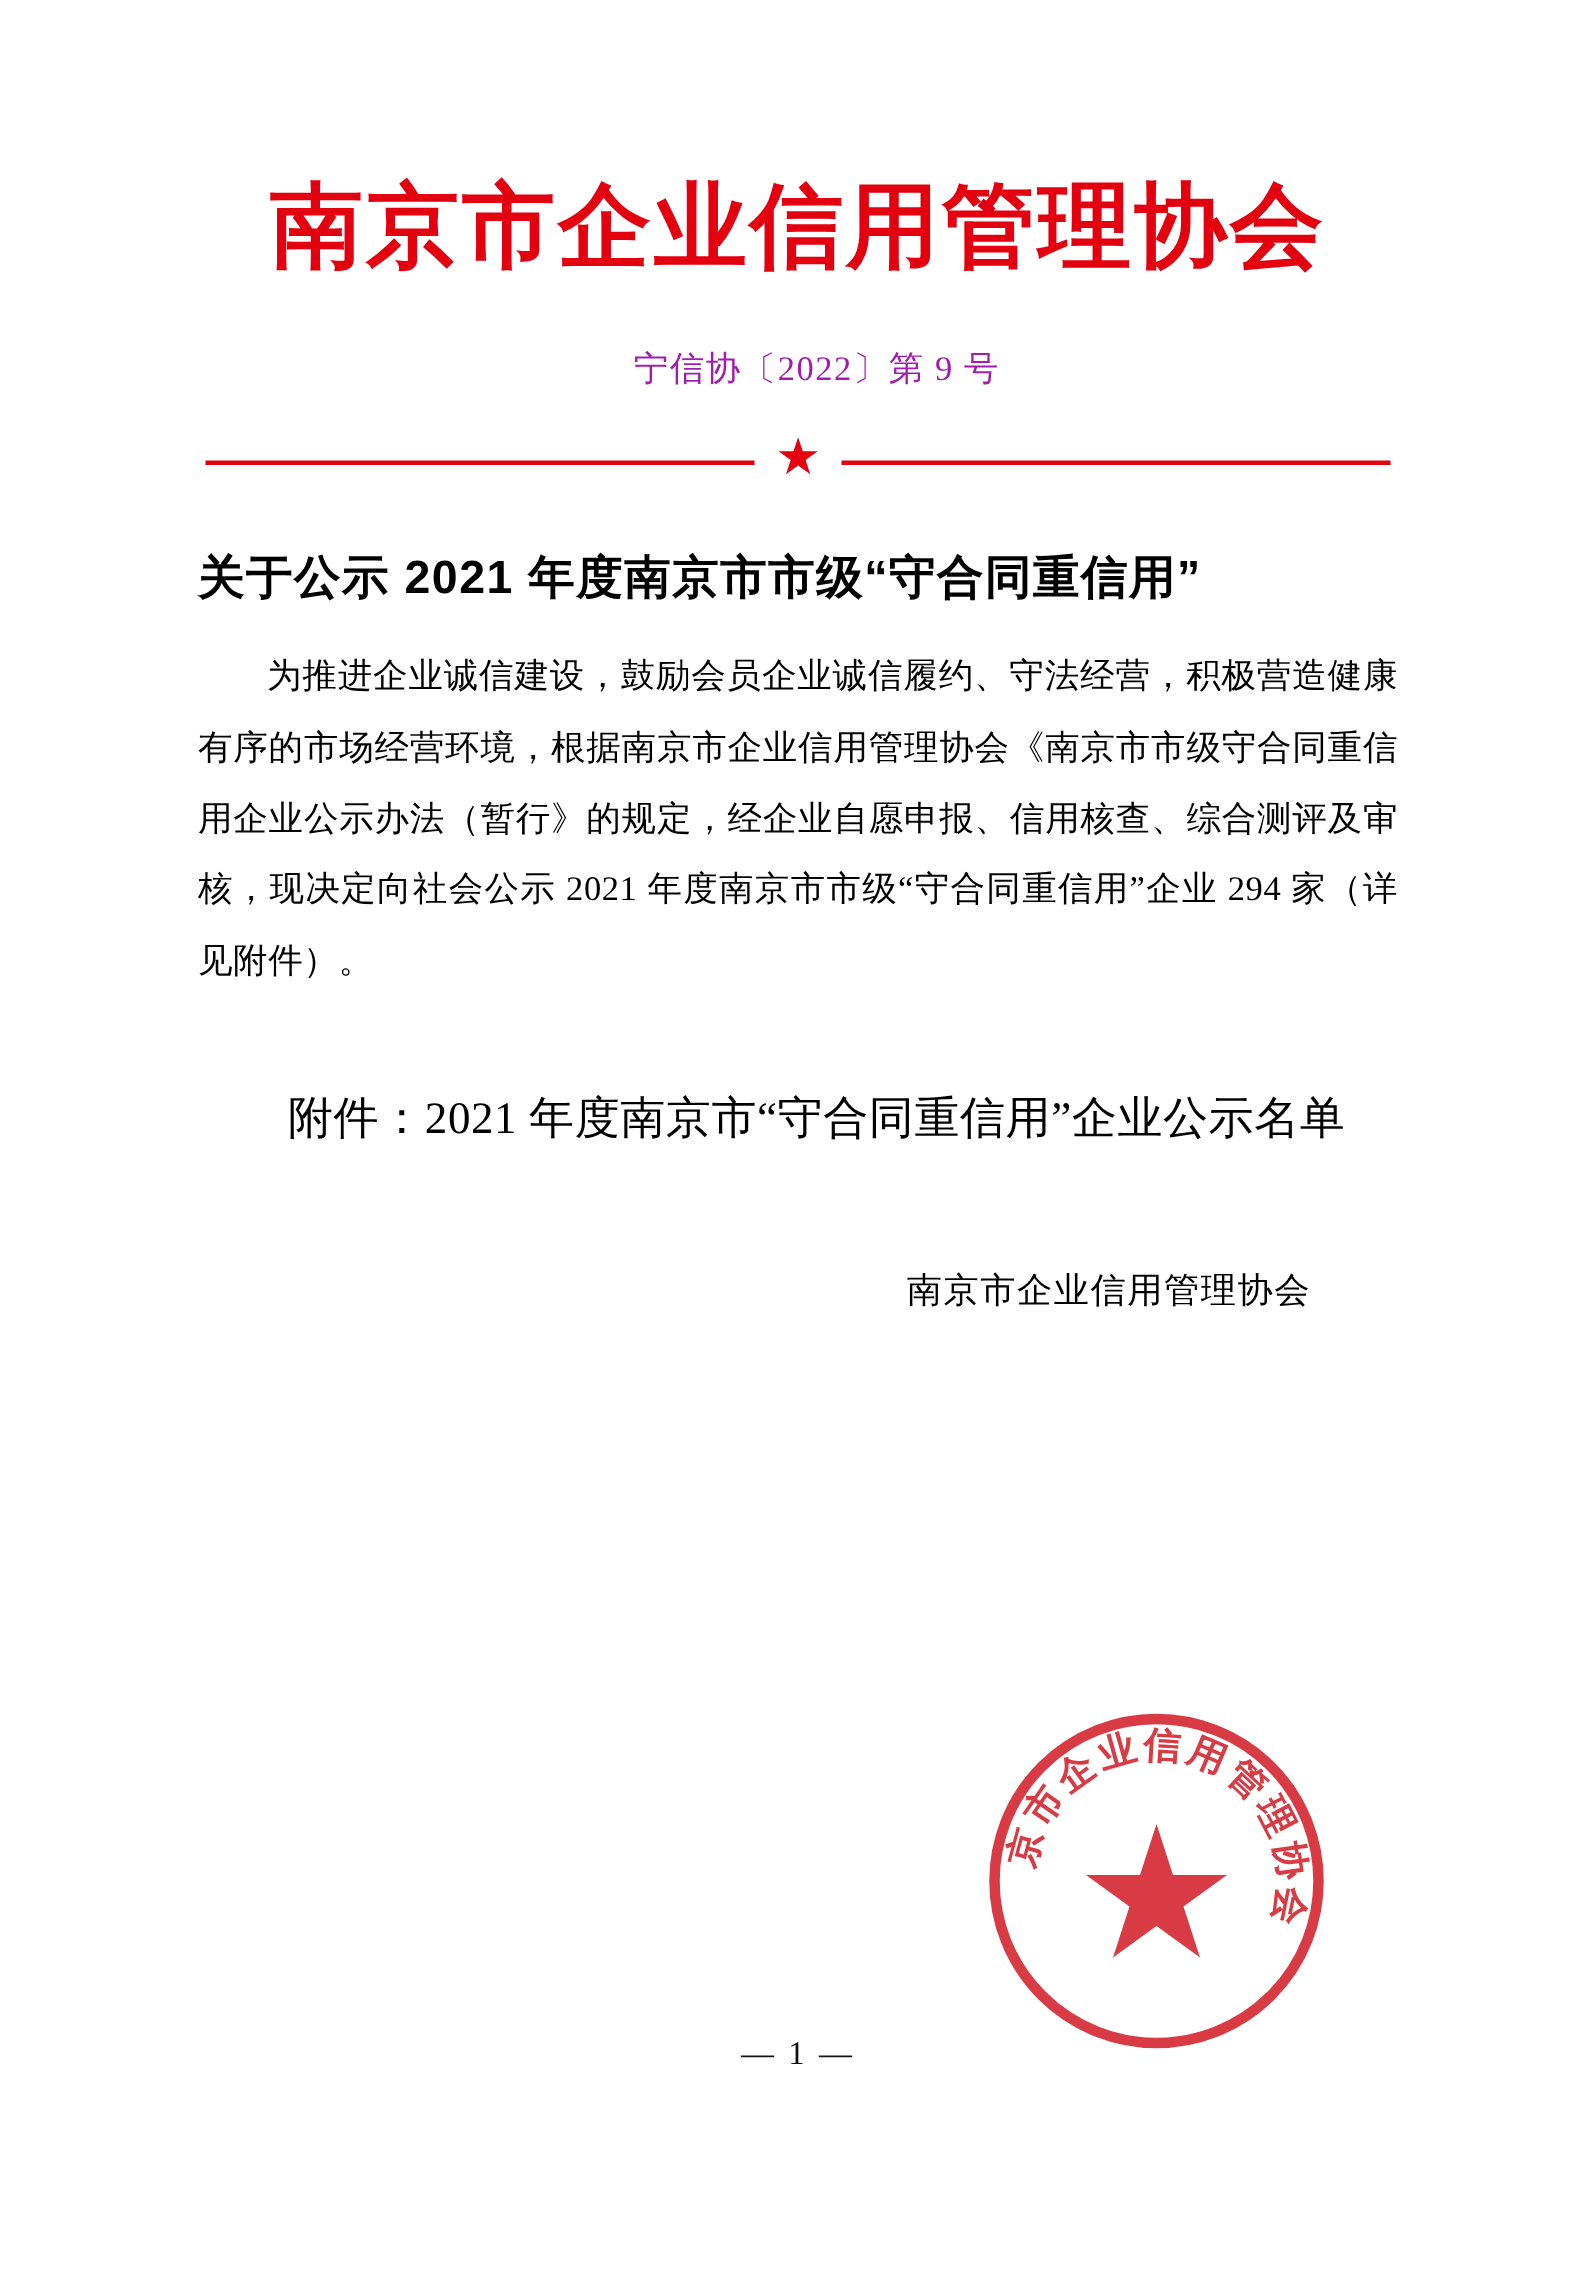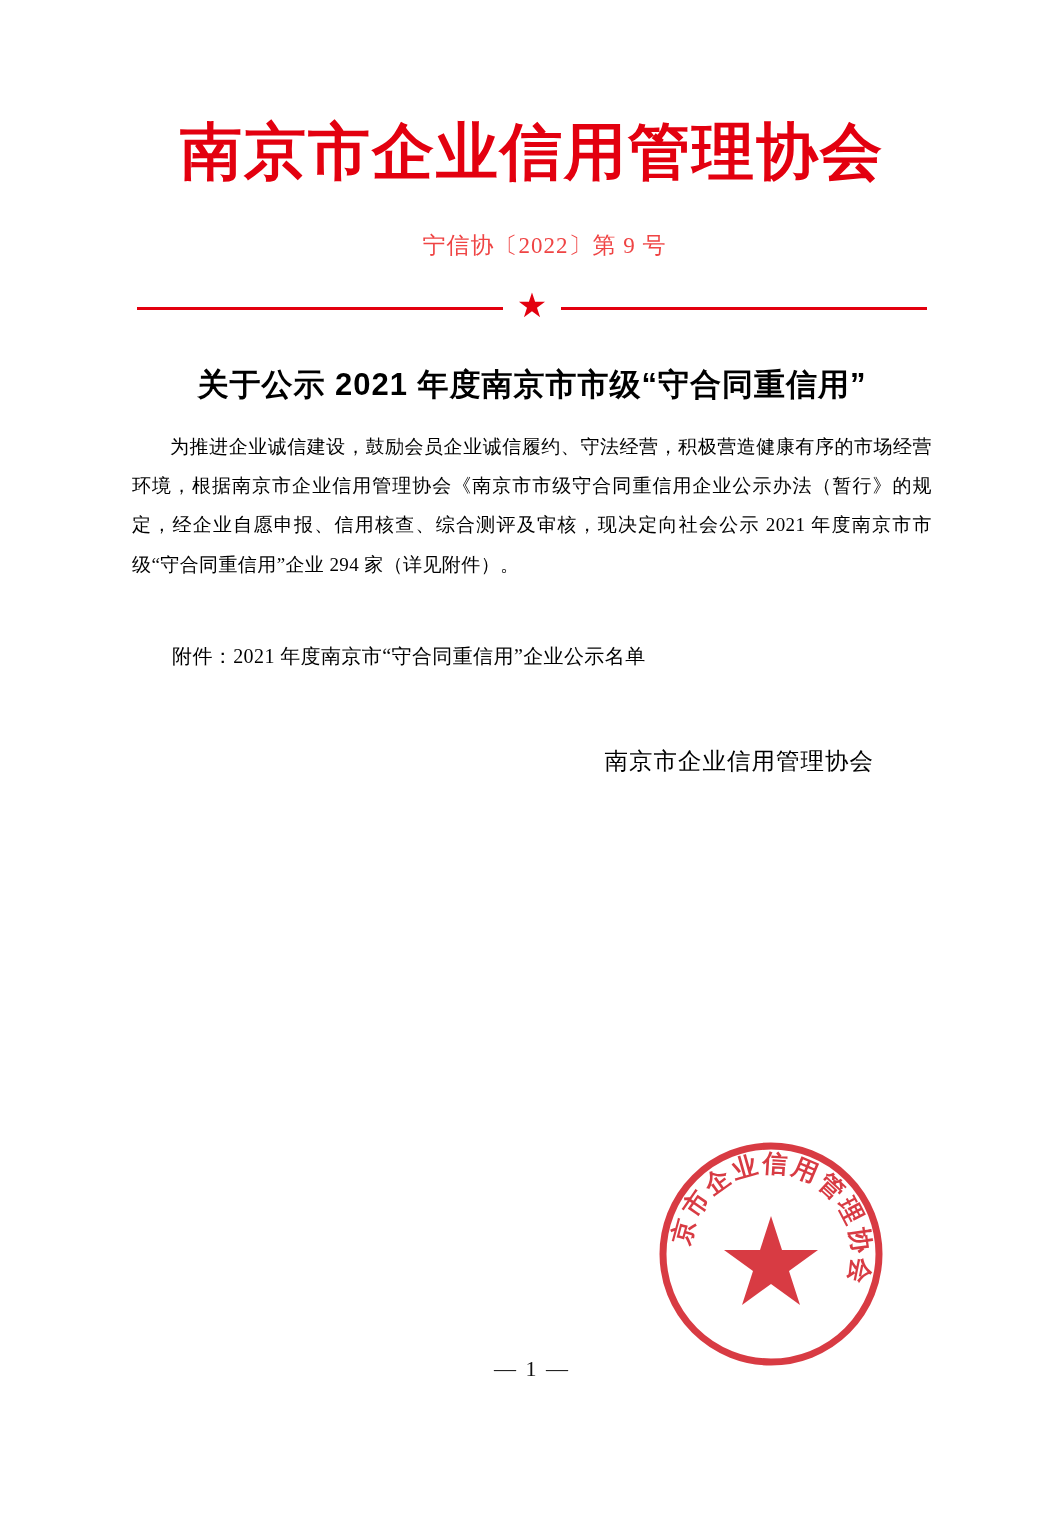--- a/index.html
+++ b/index.html
@@ -32,21 +32,21 @@
     font-family: "Liberation Sans", "DejaVu Sans", sans-serif;
     font-weight: bold;
     font-size: 62px;
     letter-spacing: 2px;
     line-height: 1.1;
   }
   .doc-number {
     margin-top: 44px;
     font-size: 23px;
     letter-spacing: 1px;
-    color: #ef4444;
+    color: #a21caf;
     margin-left: 25px;
   }
 
   
   .rule-wrap {
     margin: 30px auto 0 auto;
     width: 790px;
     display: flex;
     align-items: center;
     justify-content: center;
@@ -66,40 +66,40 @@
     transform: translateY(-2px);
   }
 
   
   .content {
     width: 800px;
     margin: 0 auto;
     padding-top: 36px;
   }
   .doc-title {
-    text-align: center;
+    text-align: left;
     font-family: "Liberation Sans", "DejaVu Sans", sans-serif;
     font-weight: bold;
     font-size: 31px;
     line-height: 1.55;
     letter-spacing: 1px;
     color: #000;
   }
   .para {
-    font-size: 19px;
+    font-size: 23px;
     line-height: 2.06;
     text-align: justify;
     text-indent: 2em;
     letter-spacing: 0.4px;
     margin-top: 18px;
   }
   .para.no-indent-gap { margin-top: 4px; }
 
   .attachment {
-    font-size: 20px;
+    font-size: 30px;
     line-height: 2.0;
     letter-spacing: 0.4px;
     margin-top: 52px;
     text-indent: 2em;
   }
 
   
   .signature {
     margin-top: 62px;
     text-align: right;

